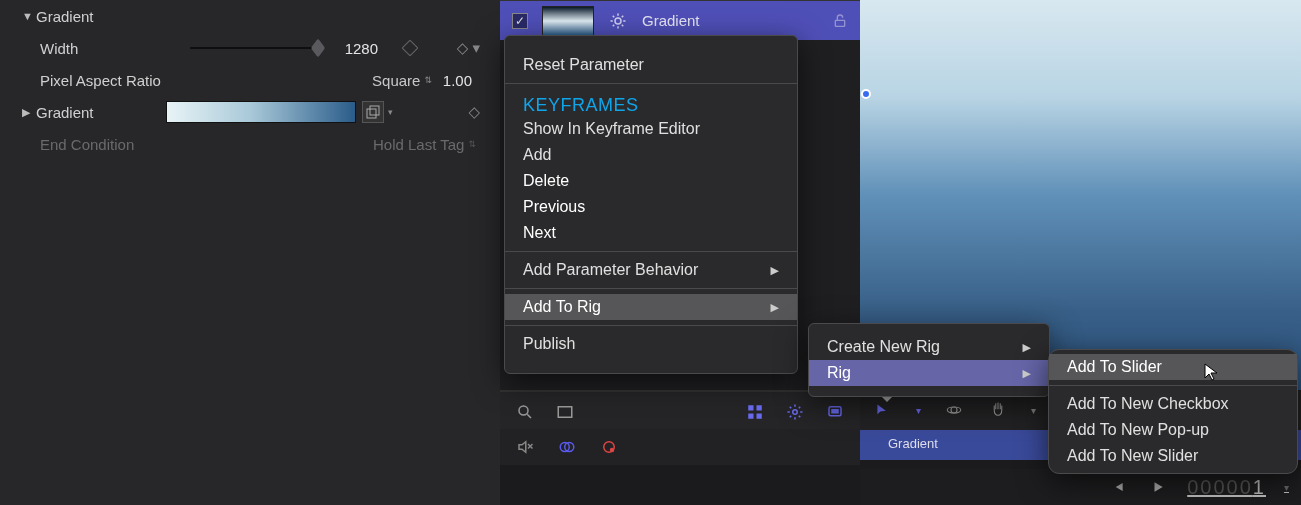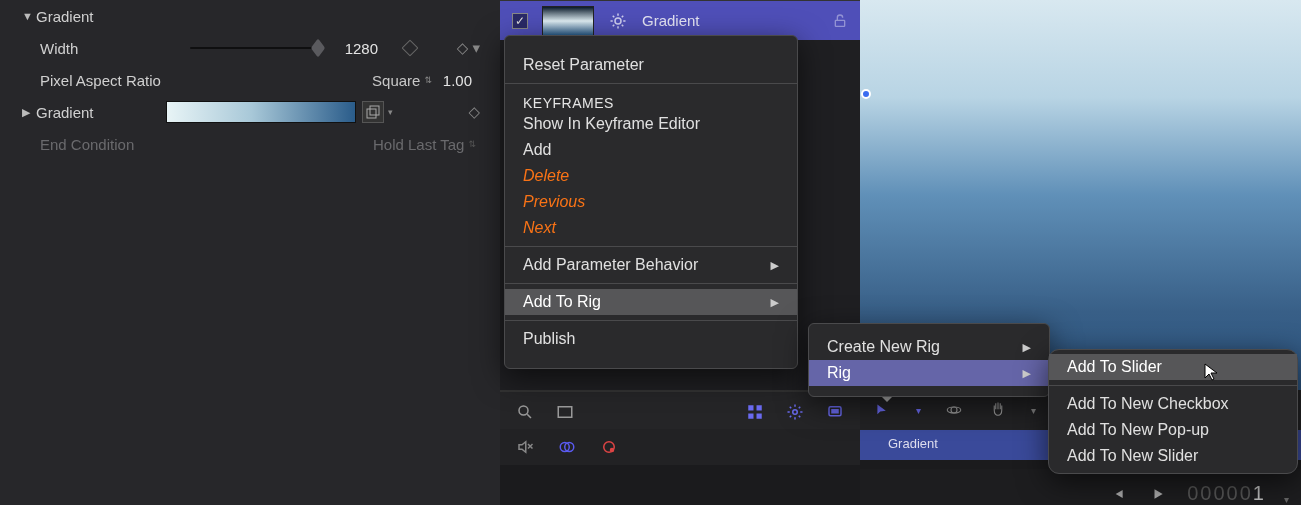--- a/index.html
+++ b/index.html
@@ -24,22 +24,22 @@
   
   .middle { position:absolute; left:500px; top:0; width:360px; height:505px; background:#1f1f22; }
   .layer-bar { height:40px; background:#4f4fb8; display:flex; align-items:center; padding:0 12px; gap:14px; color:#e2e2f0; border-top:1px solid #333; }
   .layer-check { width:16px;height:16px;background:#2a2a68;border:1px solid #888;display:flex;align-items:center;justify-content:center;font-size:12px;color:#ddd; }
   .layer-thumb { width:52px;height:30px;background:linear-gradient(#0a1a2a,#e0eef4,#2a5c8a);border:1px solid #222; }
   .gear {width:20px;height:20px;display:flex;align-items:center;justify-content:center;}
   .lock {width:16px;height:16px;opacity:0.7;}
 
   .context-menu { position:absolute; left:504px; top:35px; width:294px; background:#2a2a2c; border:1px solid #4a4a4c; border-radius:6px; box-shadow:0 8px 30px rgba(0,0,0,0.6); padding:16px 0; z-index:50; }
   .cm-item { padding:4px 18px; color:#e0e0e0; font-size:16px; display:flex; align-items:center; justify-content:space-between; }
-  .cm-item.dim { color:#f97316;font-style:italic; }
-  .cm-section { padding:6px 18px 0 18px; color:#e5e5e5; font-size:14px; letter-spacing:0.5px; }
+  .cm-item.dim { color:#ffffff; }
+  .cm-section { padding:6px 18px 0 18px; color:#0ea5e9; font-size:18px; letter-spacing:0.5px; }
   .cm-sep { height:1px; background:#4a4a4c; margin:5px 0; }
   .cm-item.hl { background:#565658; color:#fff; }
   .cm-arrow { font-size:11px; color:#ccc; }
 
   .submenu1 { position:absolute; left:808px; top:323px; width:242px; background:#2a2a2c; border:1px solid #4a4a4c; border-radius:6px; box-shadow:0 8px 30px rgba(0,0,0,0.6); padding:10px 0; z-index:51; }
   .submenu1 .cm-item.hl { background:#6565a8; }
 
   .submenu2 { position:absolute; left:1048px; top:349px; width:250px; background:#2a2a2c; border:1px solid #4a4a4c; border-radius:11px; box-shadow:0 8px 30px rgba(0,0,0,0.6); padding:4px 0; z-index:52; }
   .submenu2 .cm-item.hl { background:#565658; }
 
@@ -53,21 +53,21 @@
   .tl-icon.red { color:#d44; }
   .grow { flex:1; }
 
   
   .canvas { position:absolute; left:860px; top:0; width:441px; height:390px; background:linear-gradient(to bottom,#d8e8f0 0%, #b8d4e4 25%, #6090b8 50%, #385f87 80%, #2c5480 100%); }
   .canvas-marker { position:absolute; left:1px; top:89px; width:10px;height:10px;border:2px solid #fff;background:#3a6cf0;border-radius:50%; }
 
   .right-timeline { position:absolute; left:860px; top:390px; width:441px; height:115px; background:#1b1b1d; }
   .track-head { position:absolute; left:20px; top:16px; width:60px; height:18px; color:#c8c8d0; font-size:13px;}
   .track-clip { position:absolute; left:0; top:10px; width:441px; height:30px; background:#3a4a9a;}
-  .play-controls { position:absolute; left:0; bottom:0; width:441px; height:36px; display:flex; align-items:flex-end; gap:18px; padding:0 12px; background:#1d1d1f;}
+  .play-controls { position:absolute; left:0; bottom:0; width:441px; height:36px; display:flex; align-items:center; gap:18px; padding:0 12px; background:#1d1d1f;text-decoration:underline;}
   .timecode { font-family:ui-monospace,Menlo,monospace; color:#555; font-size:20px; letter-spacing:2px; }
   .timecode .last { color:#bbb; }
 
   .tool-row { position:absolute; left:0; top:0; width:441px; height:40px; background:#222224; display:flex; align-items:center; padding:0 12px; gap:22px;}
 
   svg { display:block; }
 </style>
 </head>
 <body>
 

